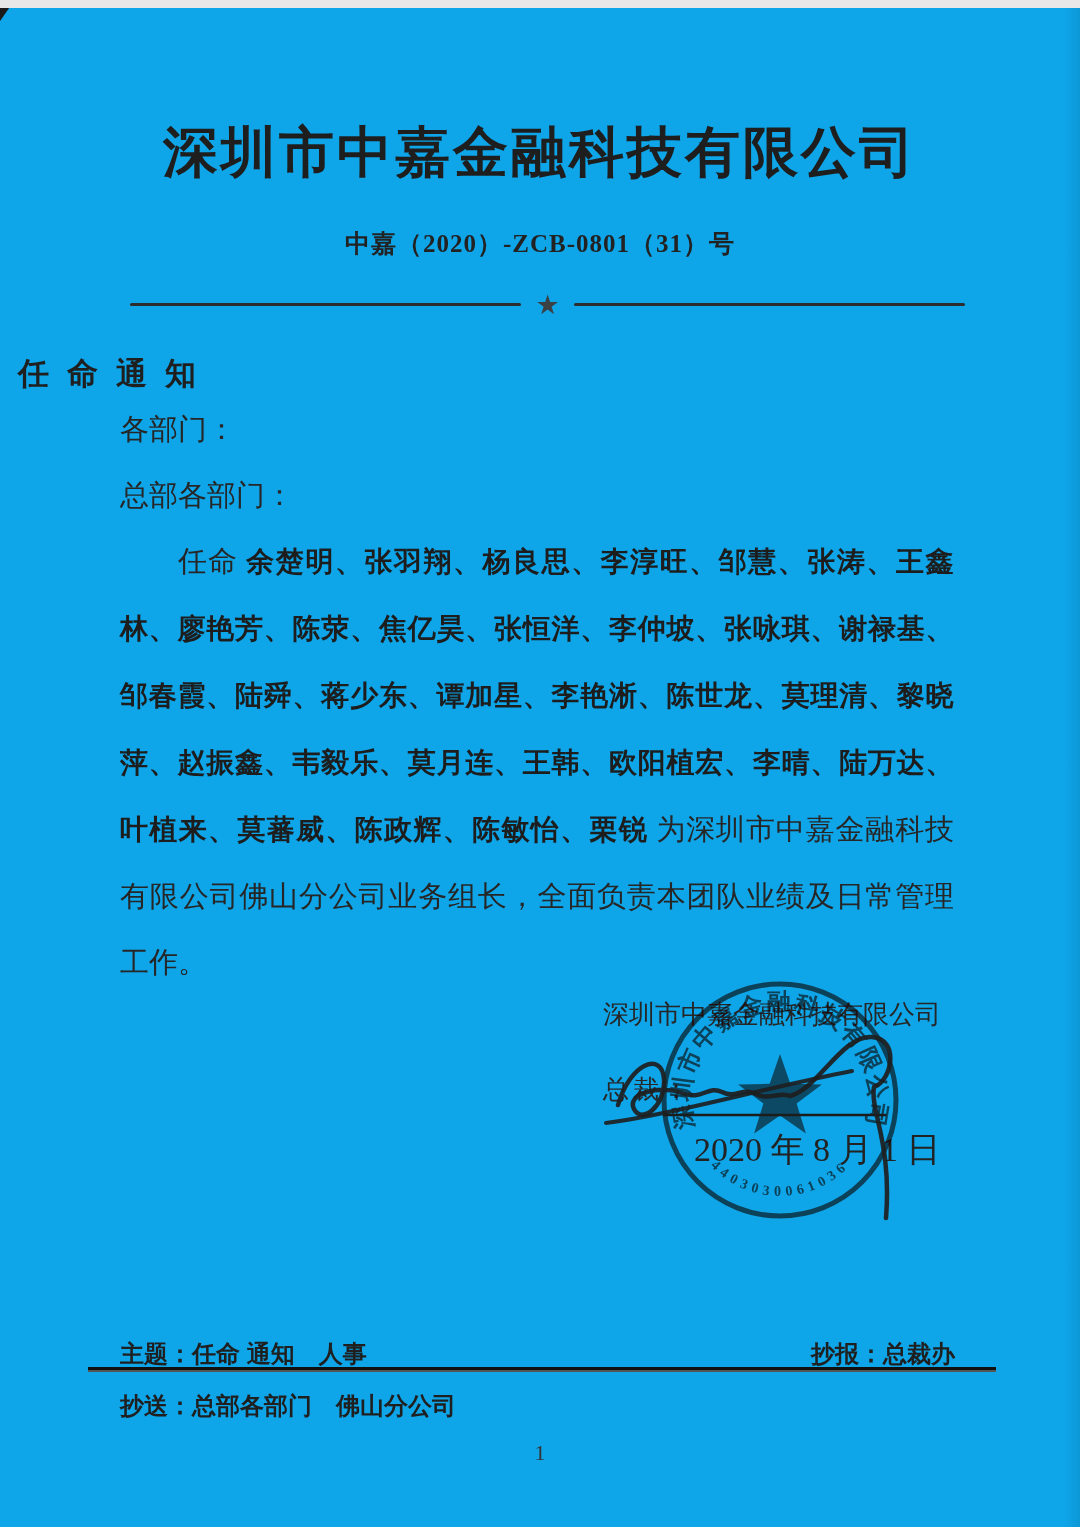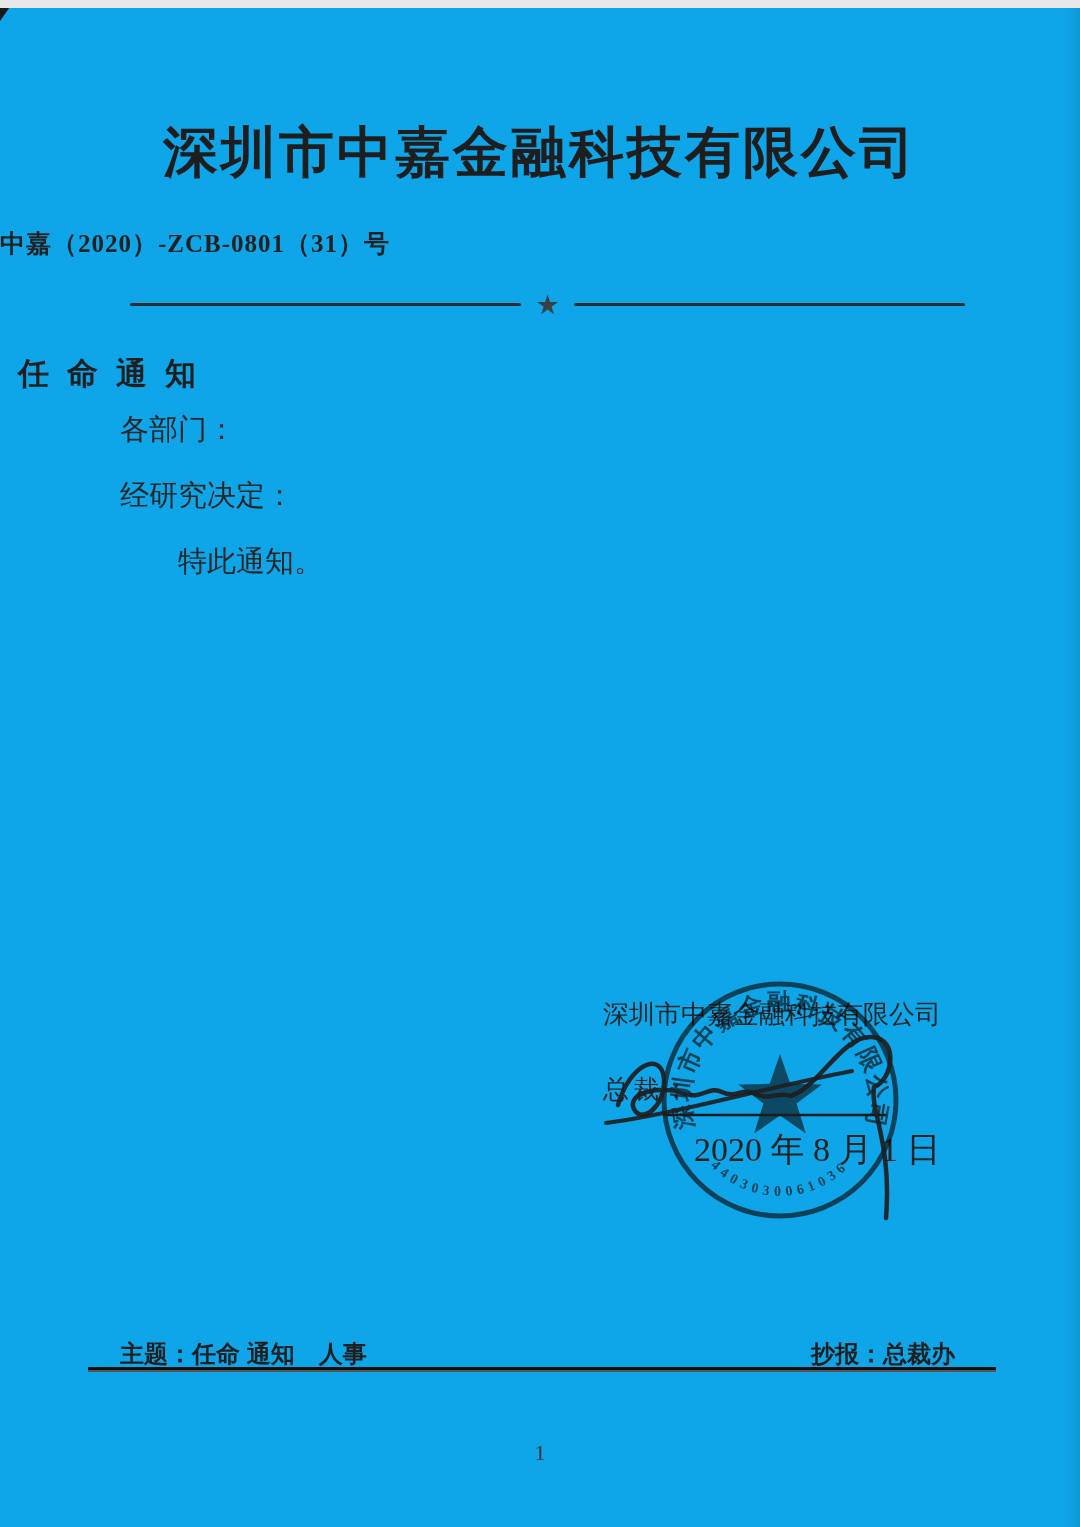--- a/index.html
+++ b/index.html
@@ -18,21 +18,21 @@
   .edge-shade{position:absolute;top:0;right:0;bottom:0;width:16px;
     background:linear-gradient(to right,rgba(0,0,0,0),rgba(0,0,0,0.08));}
 
   .title{
     position:absolute;top:108px;left:0;width:100%;
     margin:0;text-align:center;
     font-size:55px;font-weight:900;letter-spacing:3px;color:#1e1e1e;
   }
   .docnum{
     position:absolute;top:219px;left:0;width:100%;
-    text-align:left;font-size:25px;font-weight:700;color:#222;
+    text-align:center;font-size:25px;font-weight:700;color:#222;
     letter-spacing:1px;
   }
   .divider{
     position:absolute;top:281px;left:130px;right:115px;height:30px;
     display:flex;align-items:center;
   }
   .divider .dline{flex:1;height:3px;background:#2d2d2d;border-radius:2px;}
   .divider .star{flex:0 0 auto;margin:0 14px;font-size:27px;line-height:27px;color:#3a4044;
     font-family:"DejaVu Sans",sans-serif;}
   .notice-title{
@@ -90,22 +90,22 @@
   <div class="divider">
     <span class="dline"></span>
     <span class="star">★</span>
     <span class="dline"></span>
   </div>
 
   <h2 class="notice-title">任命通知</h2>
 
   <div class="bodytext">
     <p class="salutation">各部门：</p>
-    <p class="intro">经研究决定：</p>
-    <p class="indent">特此通知。</p>
+    <p class="intro">总部各部门：</p>
+    <p class="appointment"><span>任命 </span><span class="names">余楚明、张羽翔、杨良思、李淳旺、邹慧、张涛、王鑫林、廖艳芳、陈荥、焦亿昊、张恒洋、李仲坡、张咏琪、谢禄基、邹春霞、陆舜、蒋少东、谭加星、李艳淅、陈世龙、莫理清、黎晓萍、赵振鑫、韦毅乐、莫月连、王韩、欧阳植宏、李晴、陆万达、叶植来、莫蕃威、陈政辉、陈敏怡、栗锐</span><span> 为深圳市中嘉金融科技有限公司佛山分公司业务组长，全面负责本团队业绩及日常管理工作。</span></p>
   </div>
 
   <div class="sig-company">深圳市中嘉金融科技有限公司</div>
   <div class="sig-role">总裁：</div>
   <div class="sig-date">2020 年 8 月 1 日</div>
 
   <svg class="seal" width="264" height="264" viewBox="0 0 264 264">
     <circle cx="132" cy="132" r="116" fill="none" stroke="#cf4a45" stroke-width="5"></circle>
     <polygon fill="#cf4a45" fill-opacity="0.92" points="132,86 142.3,115.8 173.9,116.4 148.6,135.4 157.9,165.6 132,147.5 106.1,165.6 115.4,135.4 90.1,116.4 121.7,115.8"></polygon>
     <path id="sealArc" d="M 50.5 170 A 90 90 0 1 1 213.5 170" fill="none"></path>
@@ -126,16 +126,17 @@
     <path d="M 16 130 C 80 122, 170 96, 262 78" fill="none" stroke="#1e1e1e" stroke-width="4" stroke-linecap="round" opacity="0.9"></path>
   </svg>
 
   <div class="footer-row">
     <div><span>主题：</span><span>任命 通知　人事</span></div>
     <div><span>抄报：</span><span>总裁办</span></div>
   </div>
 
   <div class="footer-line"></div>
 
+  <div class="footer-cc"><span>抄送：</span><span>总部各部门　佛山分公司</span></div>
 
   <div class="pagenum">1</div>
 
 </div>
 
 </body></html>

